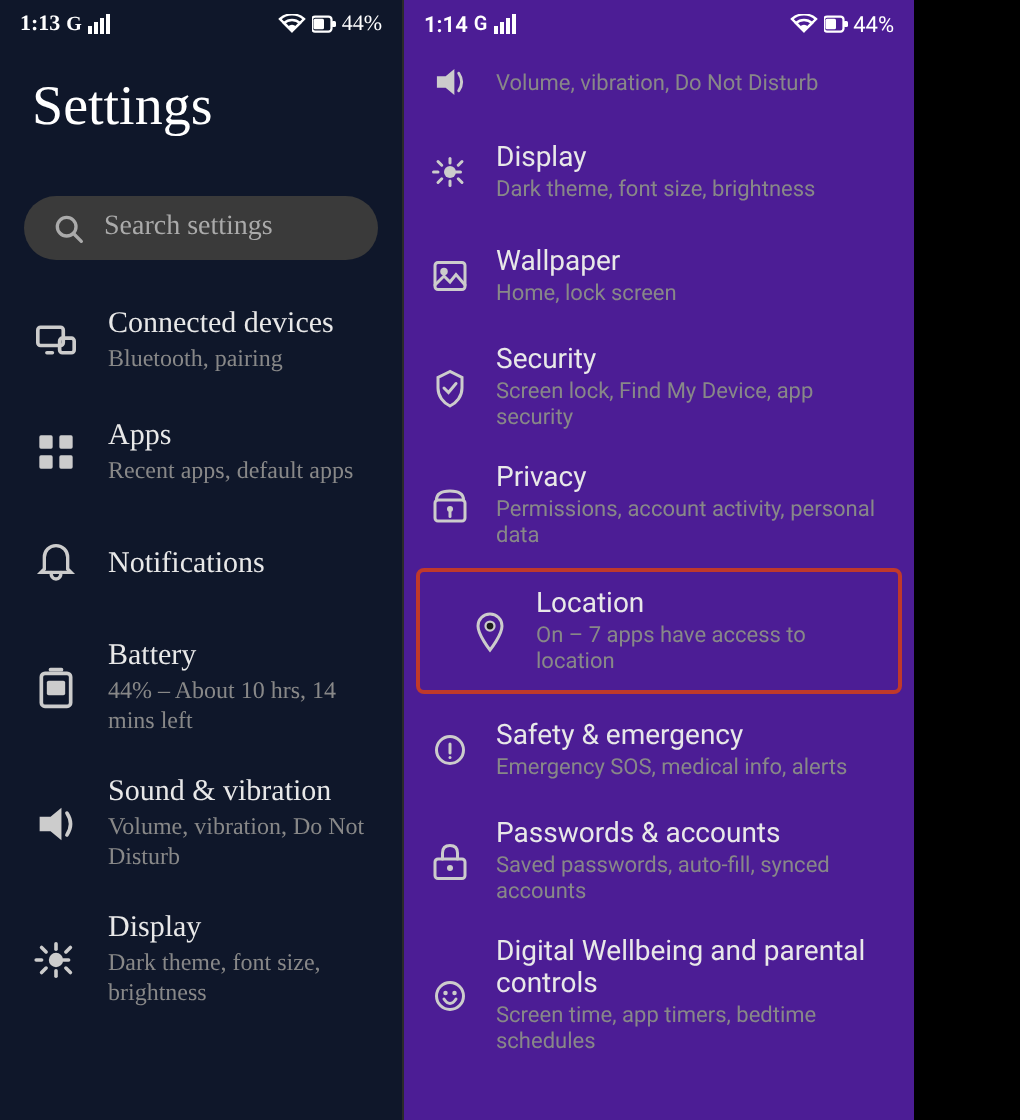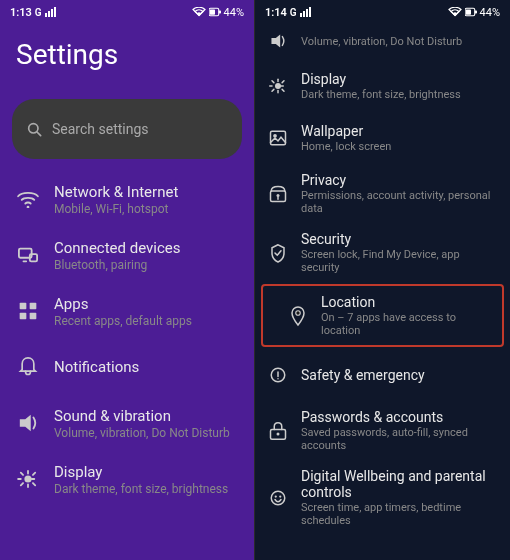--- a/index.html
+++ b/index.html
@@ -8,27 +8,28 @@
       height: 560px;
       background: #000;
       font-family: 'Roboto', Arial, sans-serif;
       color: #fff;
       display: flex;
       overflow: hidden;
     }
 
     
     .left-panel {
-      width: 255px;
+      width: 202px;
       height: 560px;
-      background: #4c1d95;
+      background: #0f172a;
       display: flex;
       flex-direction: column;
       overflow: hidden;
       border-right: 1px solid #2a2a2a;
+      font-family: Liberation Serif, serif;
     }
 
     .status-bar {
       display: flex;
       justify-content: space-between;
       align-items: center;
       padding: 6px 10px 4px 10px;
       font-size: 11px;
       color: #fff;
       height: 22px;
@@ -43,21 +44,21 @@
       padding: 16px 16px 28px 16px;
       color: #fff;
     }
 
     .search-bar {
       margin: 0 12px 12px 12px;
       background: #3a3a3a;
       border-radius: 22px;
       display: flex;
       align-items: flex-start;
-      padding: 22px 14px;
+      padding: 8px 14px;
       gap: 10px;
     }
 
     .search-icon-wrap {
       color: #aaa;
       font-size: 14px;
     }
 
     .search-text {
       font-size: 14px;
@@ -91,21 +92,21 @@
     }
 
     .item-text { display: flex; flex-direction: column; }
     .item-title { font-size: 15px; color: #e8e8e8; font-weight: 400; }
     .item-subtitle { font-size: 12px; color: #888; margin-top: 1px; }
 
     
     .right-panel {
       width: 255px;
       height: 560px;
-      background: #0f172a;
+      background: #4c1d95;
       display: flex;
       flex-direction: column;
       overflow: hidden;
     }
 
     .right-status-bar {
       display: flex;
       justify-content: space-between;
       align-items: center;
       padding: 6px 10px 4px 10px;
@@ -185,34 +186,20 @@
       <svg width="16" height="16" viewBox="0 0 24 24" fill="none" stroke="#aaa" stroke-width="2.5" stroke-linecap="round">
         <circle cx="11" cy="11" r="7"></circle>
           <line x1="16.5" y1="16.5" x2="22" y2="22"></line>
       </svg>
     </div>
     <span class="search-text">Search settings</span>
   </div>
 
   <div class="settings-list">
 
-    <div class="settings-item">
-      <div class="item-icon">
-        <svg width="22" height="18" viewBox="0 0 24 20" fill="none" stroke="#ccc" stroke-width="2" stroke-linecap="round">
-            <path d="M1 7 C5 2 19 2 23 7"></path>
-            <path d="M5 11 C7.5 8 16.5 8 19 11"></path>
-            <path d="M9 15 C10.5 13.5 13.5 13.5 15 15"></path>
-            <circle cx="12" cy="19" r="1.5" fill="#ccc" stroke="none"></circle>
-          </svg>
-      </div>
-      <div class="item-text">
-        <span class="item-title">Network &amp; Internet</span>
-        <span class="item-subtitle">Mobile, Wi-Fi, hotspot</span>
-      </div>
-    </div>
 
     <div class="settings-item">
       <div class="item-icon">
         <svg width="22" height="20" viewBox="0 0 24 22" fill="none" stroke="#ccc" stroke-width="2" stroke-linecap="round" stroke-linejoin="round">
             <rect x="2" y="4" width="14" height="10" rx="1.5"></rect>
             <rect x="14" y="10" width="8" height="8" rx="1.5"></rect>
             <line x1="7" y1="18" x2="10" y2="18"></line>
           </svg>
       </div>
       <div class="item-text">
@@ -241,20 +228,33 @@
         <svg width="20" height="22" viewBox="0 0 24 26" fill="none" stroke="#ccc" stroke-width="2" stroke-linecap="round">
             <path d="M12 2 C8 2 5 5 5 9 L5 16 L3 18 L21 18 L19 16 L19 9 C19 5 16 2 12 2 Z"></path>
             <path d="M9 18 Q9 22 12 22 Q15 22 15 18"></path>
           </svg>
       </div>
       <div class="item-text">
         <span class="item-title">Notifications</span>
       </div>
     </div>
 
+    <div class="settings-item">
+      <div class="item-icon">
+        <svg width="20" height="22" viewBox="0 0 20 24" fill="none" stroke="#ccc" stroke-width="2" stroke-linecap="round">
+            <rect x="2" y="4" width="16" height="18" rx="2"></rect>
+            <line x1="7" y1="2" x2="13" y2="2" stroke="#ccc" stroke-width="2"></line>
+            <rect x="5" y="8" width="10" height="8" rx="1" fill="#ccc" stroke="none"></rect>
+          </svg>
+      </div>
+      <div class="item-text">
+        <span class="item-title">Battery</span>
+        <span class="item-subtitle">44% – About 10 hrs, 14 mins left</span>
+      </div>
+    </div>
 
 
     <div class="settings-item">
       <div class="item-icon">
         <svg width="22" height="20" viewBox="0 0 24 22" fill="none" stroke="#ccc" stroke-width="2" stroke-linecap="round">
             <polygon points="3,7 9,7 15,2 15,20 9,15 3,15" fill="#ccc" stroke="none"></polygon>
             <path d="M18 5 Q22 11 18 17"></path>
           </svg>
       </div>
       <div class="item-text">
@@ -358,45 +358,45 @@
       <div class="item-text">
         <span class="item-title">Wallpaper</span>
         <span class="item-subtitle">Home, lock screen</span>
       </div>
     </div>
 
 
     <div class="right-item">
       <div class="item-icon">
         <svg width="18" height="20" viewBox="0 0 24 26" fill="none" stroke="#ccc" stroke-width="2" stroke-linecap="round">
+            <path d="M12 2 L4 6 L4 13 C4 18.5 7.5 23 12 25 C16.5 23 20 18.5 20 13 L20 6 Z"></path>
+            <path d="M8 13 L11 16 L16 10"></path>
+          </svg>
+      </div>
+      <div class="item-text">
+        <span class="item-title">Security</span>
+        <span class="item-subtitle">Screen lock, Find My Device, app security</span>
+      </div>
+    </div>
+
+    <div class="right-item">
+      <div class="item-icon">
+        <svg width="18" height="20" viewBox="0 0 24 26" fill="none" stroke="#ccc" stroke-width="2" stroke-linecap="round">
             <path d="M3 9 Q3 3 12 3 Q21 3 21 9"></path>
             <rect x="2" y="9" width="20" height="14" rx="2"></rect>
             <circle cx="12" cy="15" r="2" fill="#ccc" stroke="none"></circle>
             <line x1="12" y1="17" x2="12" y2="20" stroke="#ccc" stroke-width="2"></line>
           </svg>
       </div>
       <div class="item-text">
         <span class="item-title">Privacy</span>
         <span class="item-subtitle">Permissions, account activity, personal data</span>
       </div>
     </div>
 
-    <div class="right-item">
-      <div class="item-icon">
-        <svg width="18" height="20" viewBox="0 0 24 26" fill="none" stroke="#ccc" stroke-width="2" stroke-linecap="round">
-            <path d="M12 2 L4 6 L4 13 C4 18.5 7.5 23 12 25 C16.5 23 20 18.5 20 13 L20 6 Z"></path>
-            <path d="M8 13 L11 16 L16 10"></path>
-          </svg>
-      </div>
-      <div class="item-text">
-        <span class="item-title">Security</span>
-        <span class="item-subtitle">Screen lock, Find My Device, app security</span>
-      </div>
-    </div>
-
     <div class="right-item highlighted">
       <div class="item-icon">
         <svg width="18" height="22" viewBox="0 0 24 28" fill="none" stroke="#ccc" stroke-width="2" stroke-linecap="round">
             <path d="M12 2 C7.5 2 4 5.5 4 10 C4 16 12 26 12 26 C12 26 20 16 20 10 C20 5.5 16.5 2 12 2 Z"></path>
             <circle cx="12" cy="10" r="3" fill="#1c1c1c" stroke="#ccc" stroke-width="1.5"></circle>
           </svg>
       </div>
       <div class="item-text">
         <span class="item-title">Location</span>
         <span class="item-subtitle">On – 7 apps have access to location</span>
@@ -406,20 +406,21 @@
     <div class="right-item">
       <div class="item-icon">
         <svg width="18" height="20" viewBox="0 0 24 24" fill="none" stroke="#ccc" stroke-width="2" stroke-linecap="round">
             <circle cx="12" cy="12" r="9"></circle>
             <line x1="12" y1="8" x2="12" y2="14"></line>
             <circle cx="12" cy="17" r="1" fill="#ccc" stroke="none"></circle>
           </svg>
       </div>
       <div class="item-text">
         <span class="item-title">Safety &amp; emergency</span>
+        <span class="item-subtitle">Emergency SOS, medical info, alerts</span>
       </div>
     </div>
 
     <div class="right-item">
       <div class="item-icon">
         <svg width="18" height="20" viewBox="0 0 24 26" fill="none" stroke="#ccc" stroke-width="2" stroke-linecap="round">
             <rect x="2" y="11" width="20" height="13" rx="2"></rect>
             <path d="M7 11 L7 7 Q7 2 12 2 Q17 2 17 7 L17 11"></path>
             <circle cx="12" cy="17" r="2" fill="#ccc" stroke="none"></circle>
           </svg>

